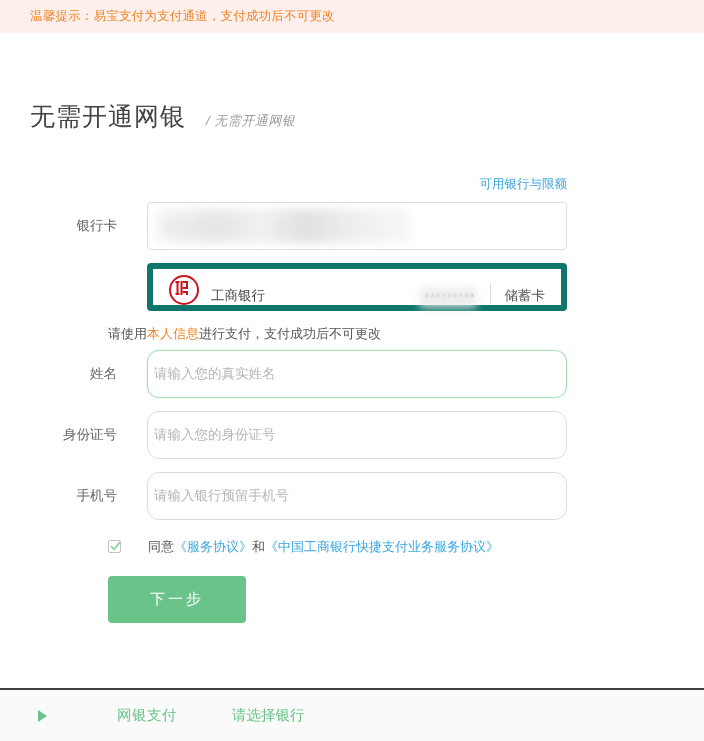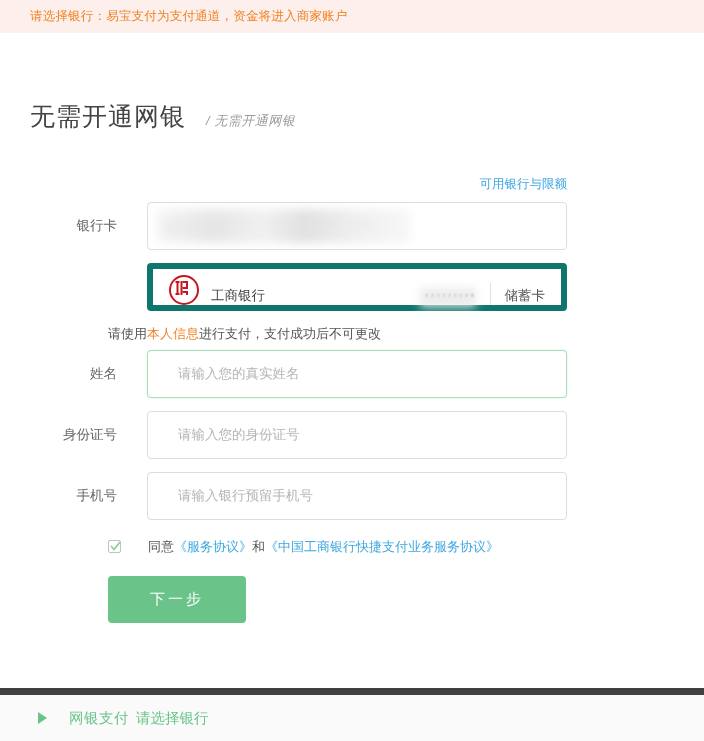--- a/index.html
+++ b/index.html
@@ -89,25 +89,25 @@
   .row-field {
     width: 420px;
     position: relative;
   }
 
   .txt-input {
     width: 420px;
     height: 48px;
     box-sizing: border-box;
     border: 1px solid #dddddd;
-    border-radius: 4px;
+    border-radius: 12px;
     background: #ffffff;
     font-size: 13.5px;
     color: #c2410c;
-    padding: 0 30px;
+    padding: 0 6px;
     outline: none;
     font-family: "Liberation Sans", "DejaVu Sans", sans-serif;
   }
   .txt-input::placeholder { color: #b5b5b5; }
   .txt-input.focused {
     border: 1px solid #a8dfb8;
     box-shadow: 0 0 2px rgba(120,200,150,0.35);
   }
 
   
@@ -286,26 +286,27 @@
   }
 
   
   .bottom-section {
     position: absolute;
     left: 0;
     bottom: 0;
     width: 704px;
     height: 53px;
     background: #fafafa;
-    border-top: 7px solid #404040;
+    border-top: 2px solid #404040;
     display: flex;
     align-items: center;
     padding-left: 38px;
     box-sizing: border-box;
     cursor: pointer;
+    gap: 48px;
   }
   .bottom-arrow {
     width: 0;
     height: 0;
     border-left: 9px solid #6ac48a;
     border-top: 6px solid transparent;
     border-bottom: 6px solid transparent;
     margin-right: 22px;
     flex: 0 0 auto;
   }
@@ -317,21 +318,21 @@
   .bottom-sub {
     font-size: 14.5px;
     color: #6ac48a;
     margin-left: 7px;
   }
 </style>
 </head>
 <body>
 
 <div class="notice-bar">
-  <span class="notice-text">请选择银行：易宝支付为支付通道，资金将进入商家账户</span>
+  <span class="notice-text">温馨提示：易宝支付为支付通道，支付成功后不可更改</span>
 </div>
 
 <div class="page-head">
   <h1 class="page-title">无需开通网银</h1>
   <span class="page-subtitle">/ 无需开通网银</span>
 </div>
 
 <div class="form-area">
 
   <div class="form-row">

